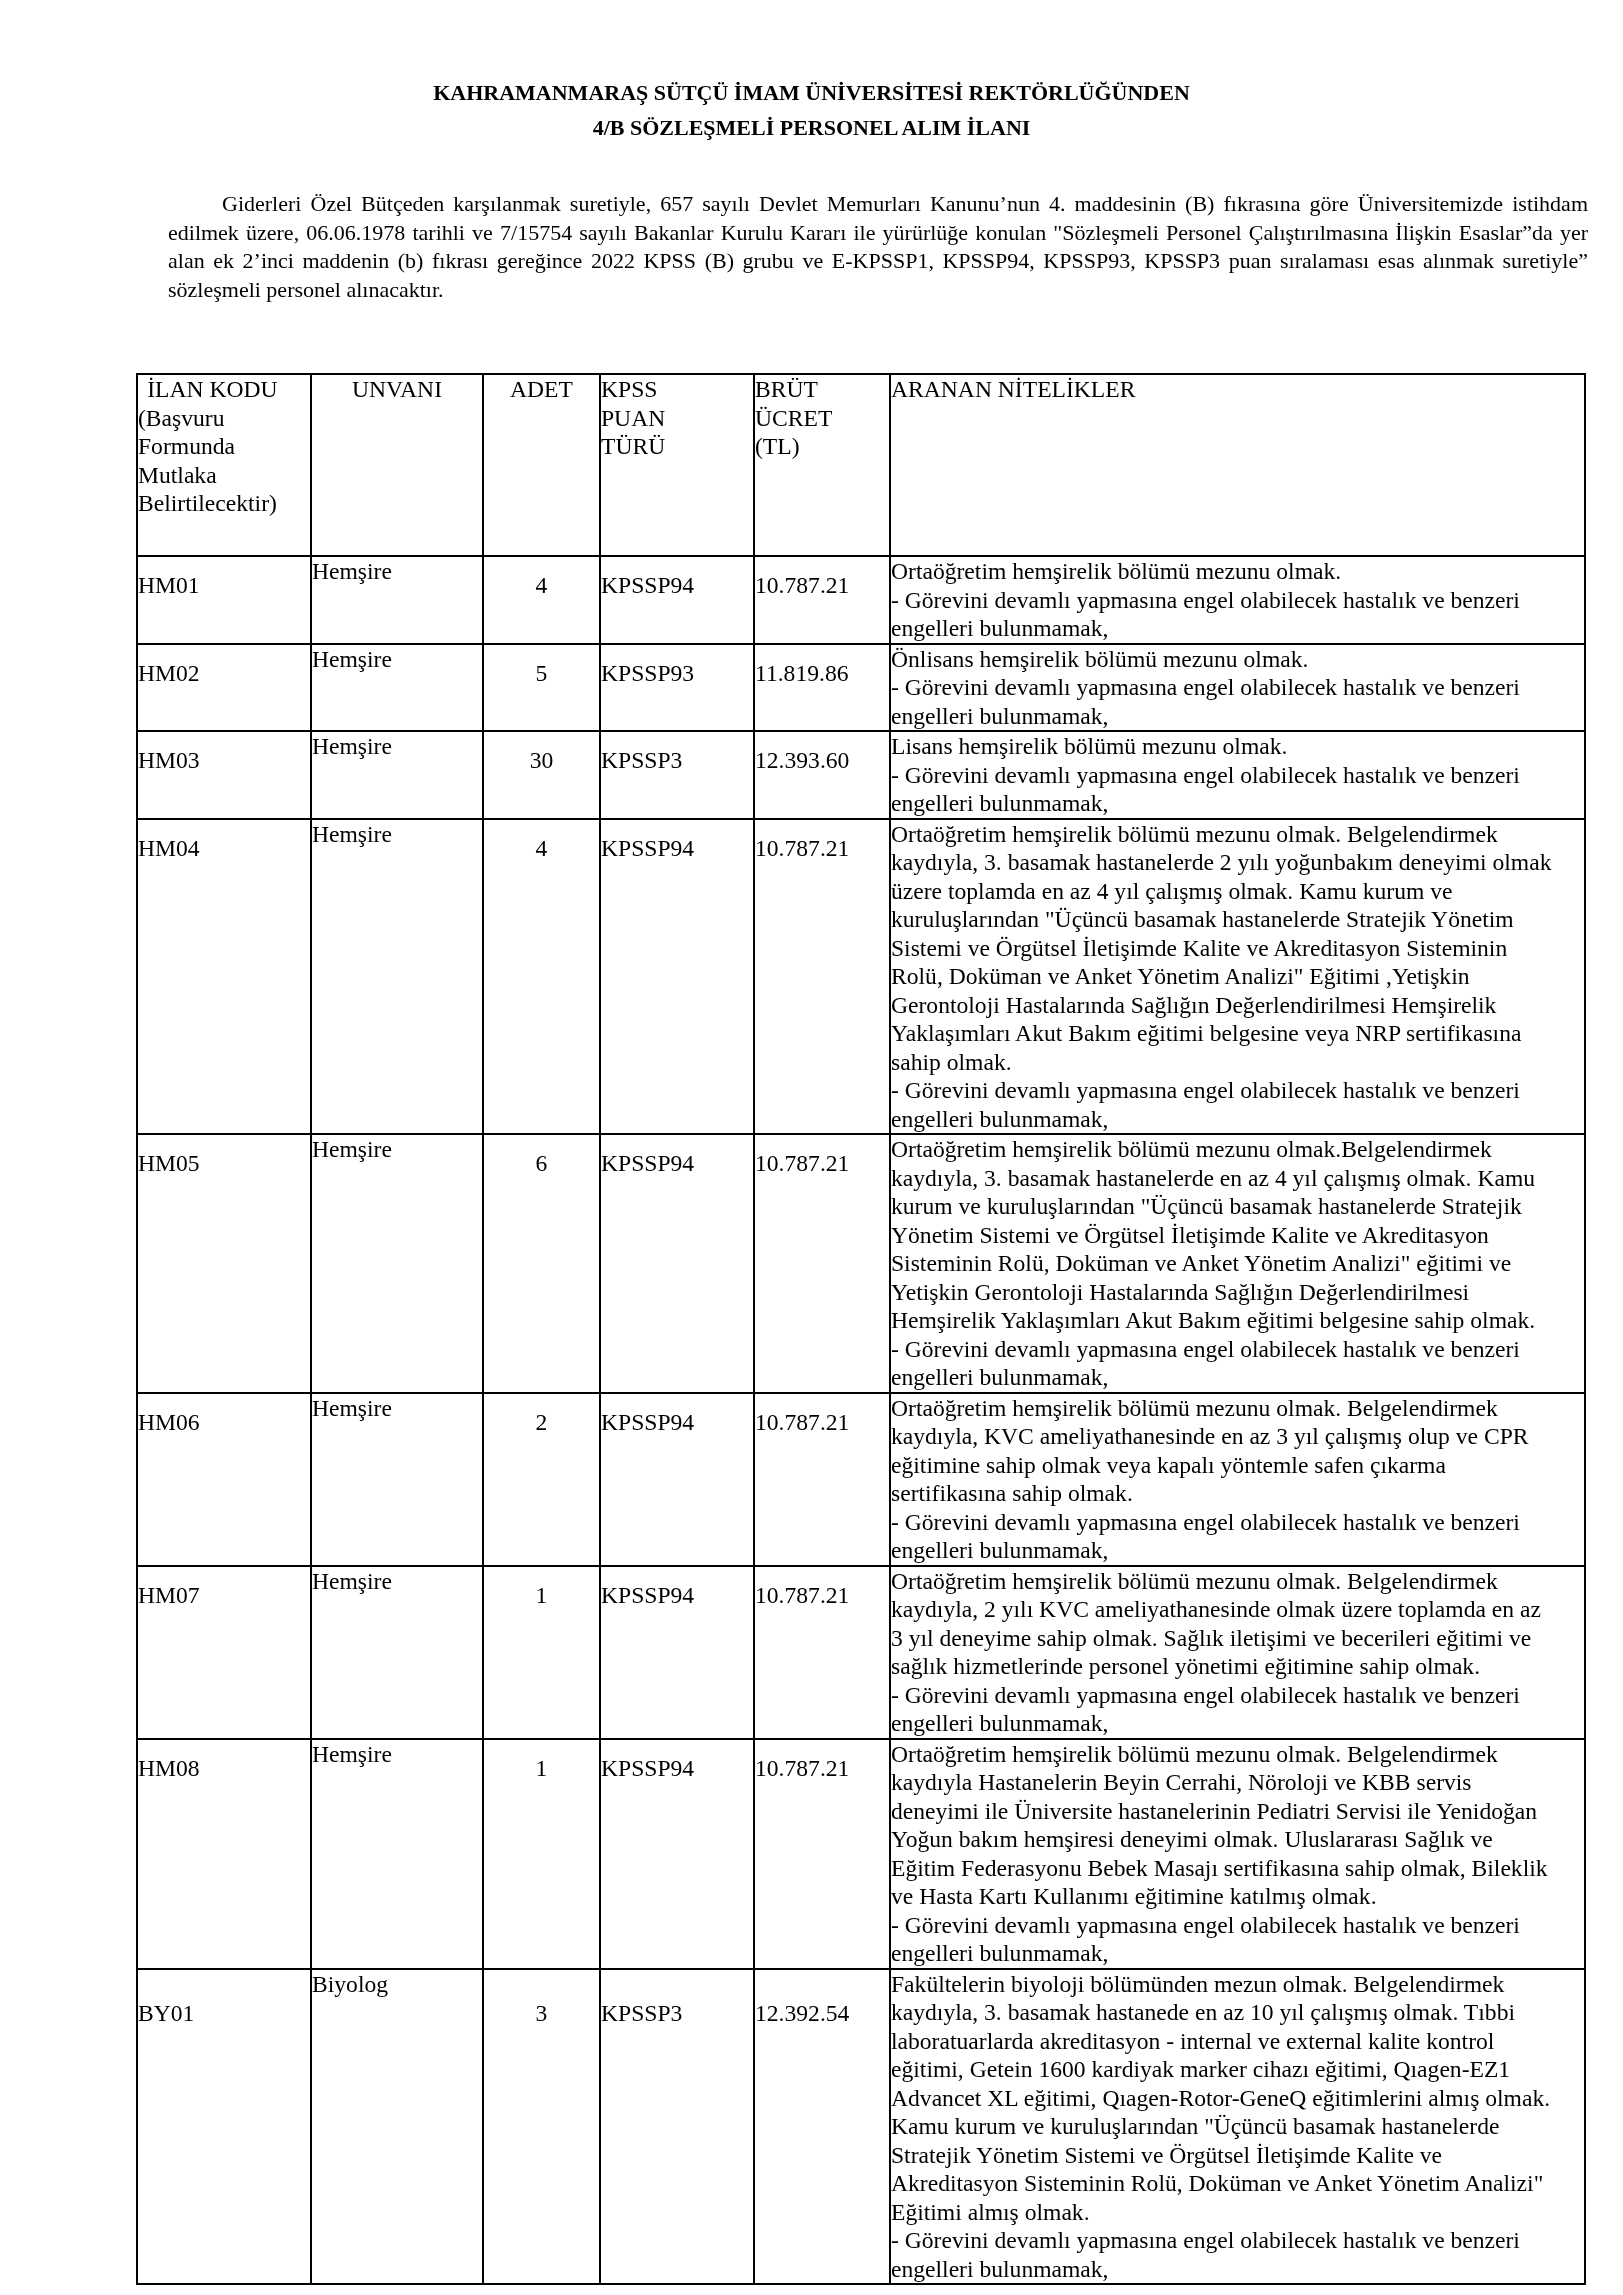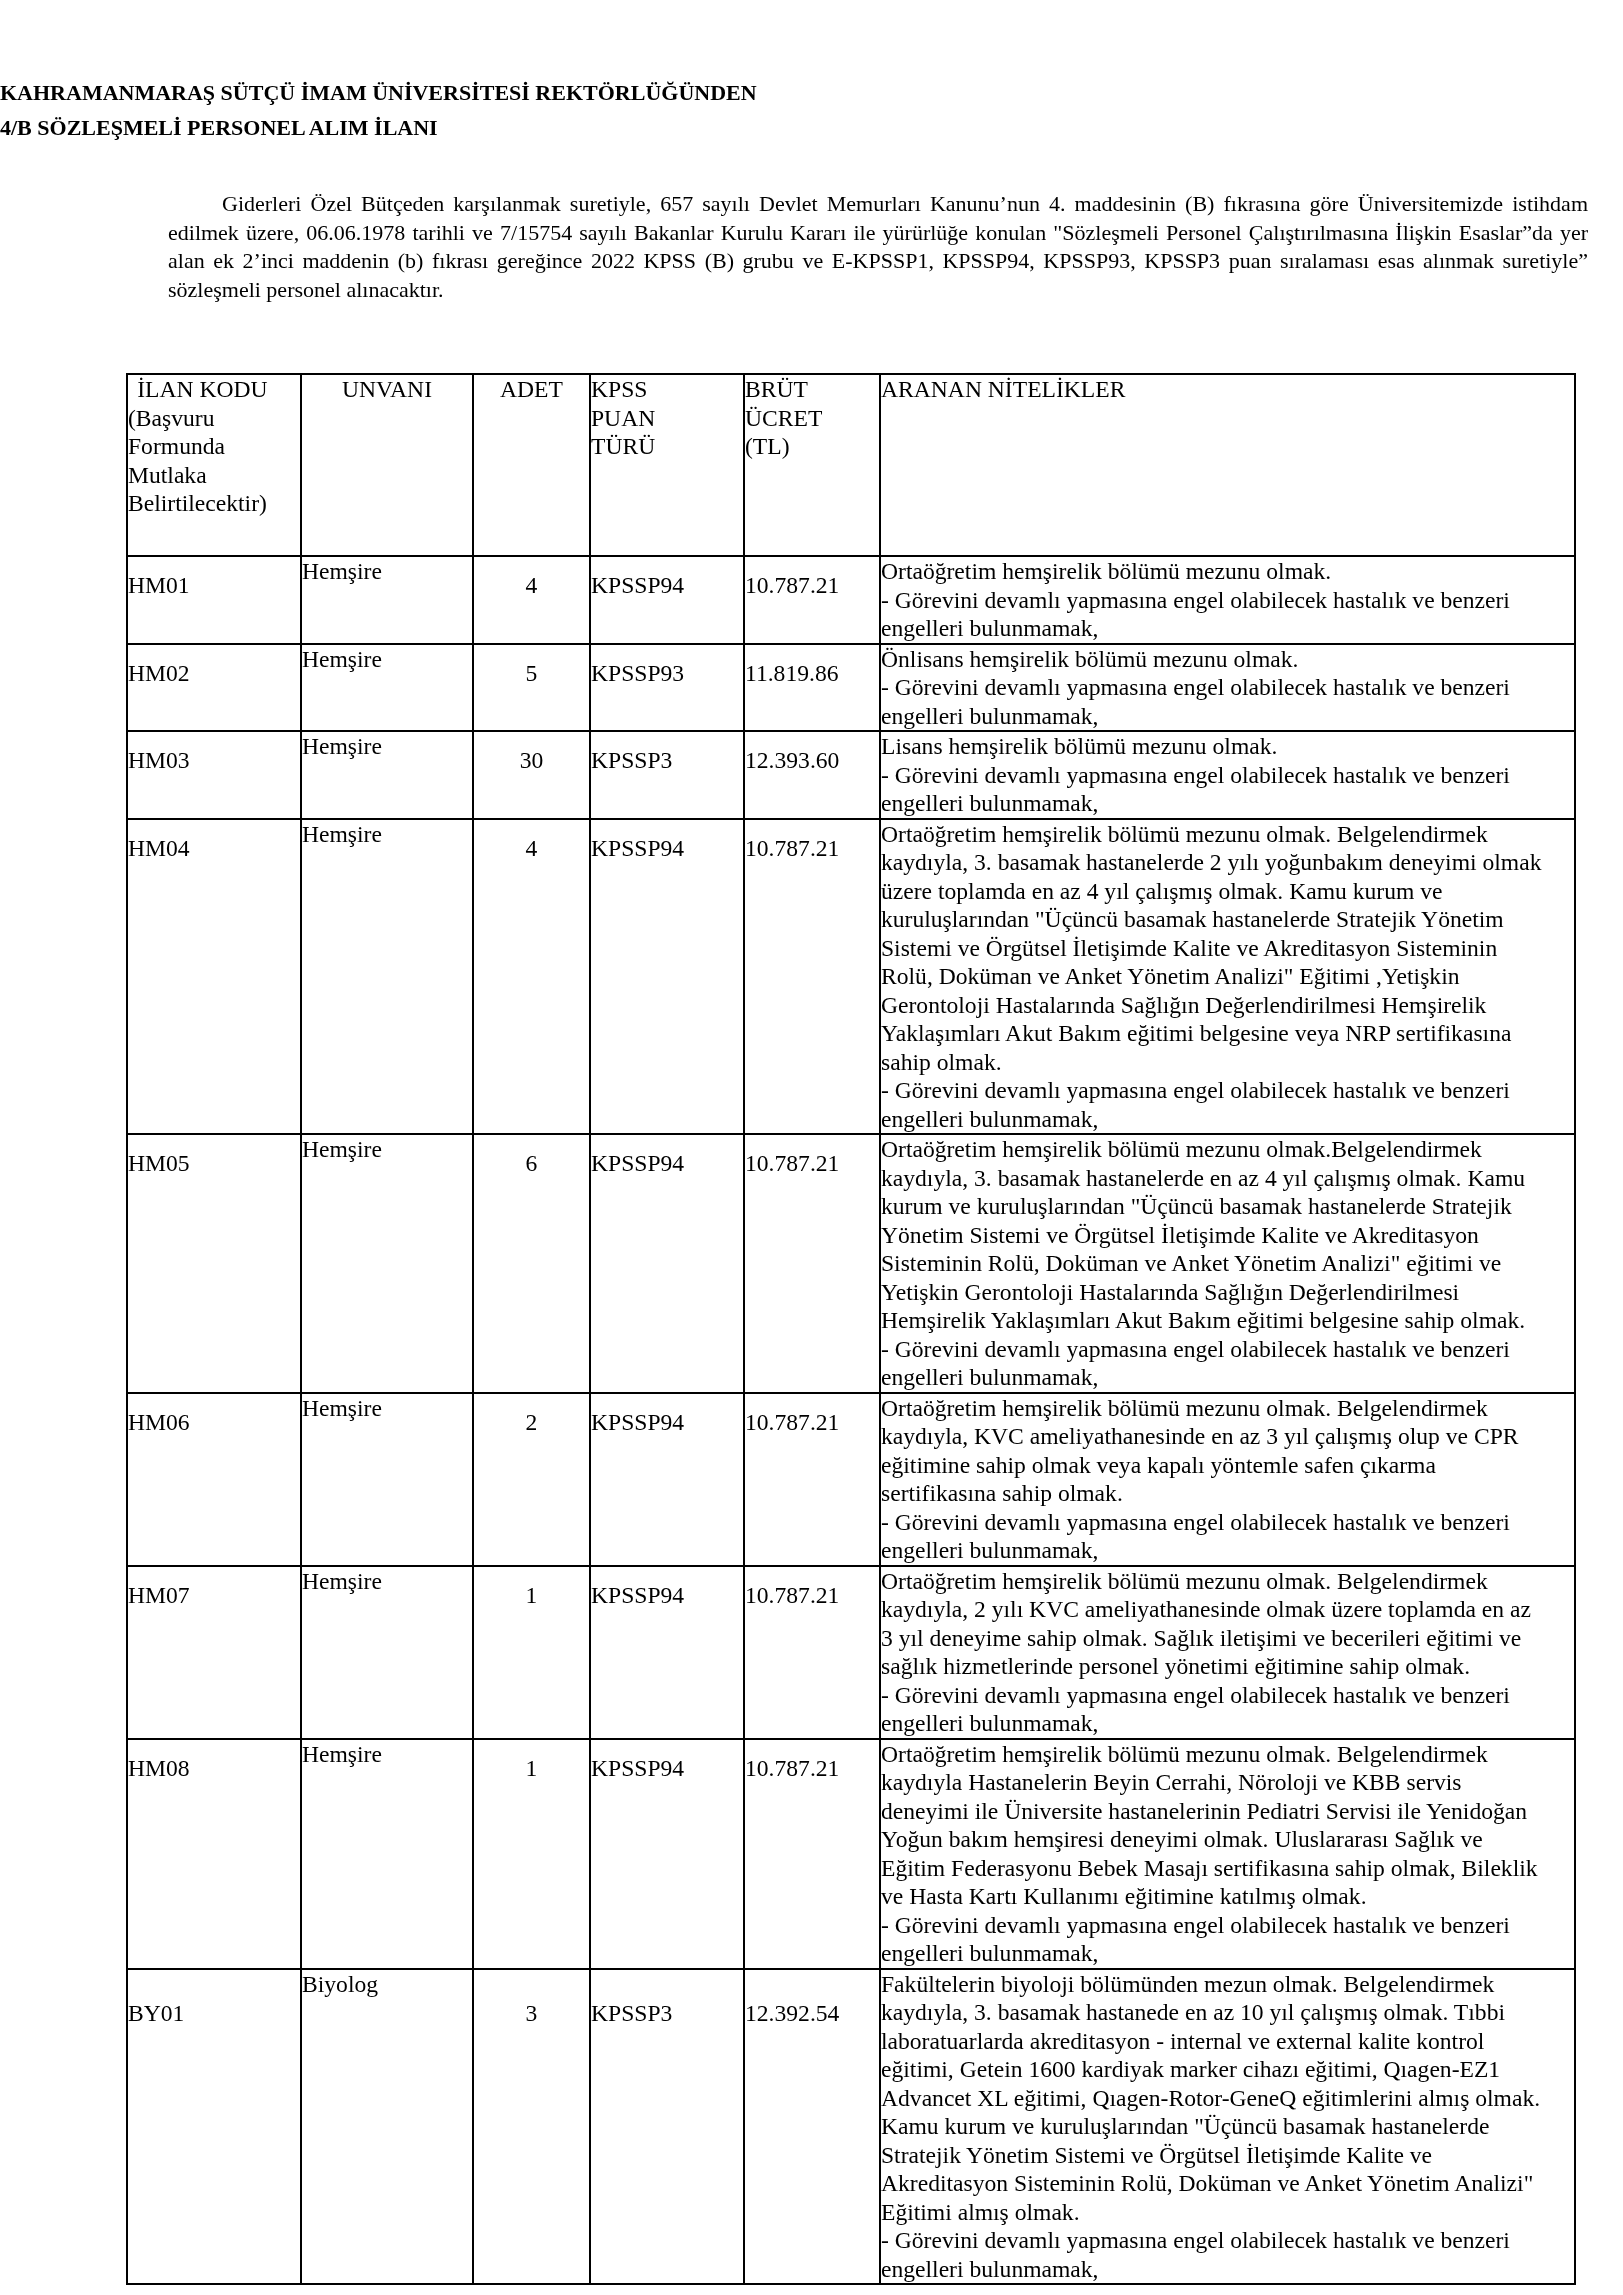--- a/index.html
+++ b/index.html
@@ -1,24 +1,24 @@
 <!DOCTYPE html>
 <html style="font-size:10.5px"><head>
 <meta charset="utf-8">
 <style>
   html, body { margin: 0; padding: 0; background: #ffffff; }
   body { width: 1623px; height: 2295px; position: relative; overflow: hidden;
          font-family: "Liberation Serif", "DejaVu Serif", serif; color: #000; }
-  .title { position: absolute; left: 0; width: 1623px; 
+  .title { position: absolute; left: 0; width: 1623px; text-align: center;
            font-weight: bold; font-size: 22px; line-height: 26px; letter-spacing: 0px; }
   .title.l1 { top: 80px; }
   .title.l2 { top: 115px; }
   .para { position: absolute; left: 168px; top: 190px; width: 1420px;
           font-size: 22px; line-height: 28.5px; text-align: justify; text-indent: 54px; }
-  table.ilan { position: absolute; left: 126px; top: 373px; width: 1448px;
+  table.ilan { position: absolute; left: 136px; top: 373px; width: 1448px;
                border-collapse: collapse; table-layout: fixed; }
   table.ilan td, table.ilan th { border-left: 2px solid #000; border-right: 2px solid #000;
                border-top: 2.6px solid #000; border-bottom: 2.6px solid #000;
                padding: 0; vertical-align: top; font-size: 23.6px; line-height: 28.5px;
                font-weight: normal; box-sizing: border-box; }
   th.h-kod { font-weight: bold; text-align: left; font-size: 21px; line-height: 32px; padding: 22px 0 0 5.2px; }
   th.h-unvan { text-align: center; padding-top: 49px; }
   th.h-adet { text-align: center; padding-top: 41px; }
   th.h-kpss { text-align: left; padding: 23px 0 0 29px; line-height: 35px; border-radius: 19px; }
   th.h-brut { text-align: left; padding: 5.2px 0 0 34px; line-height: 33px; }

